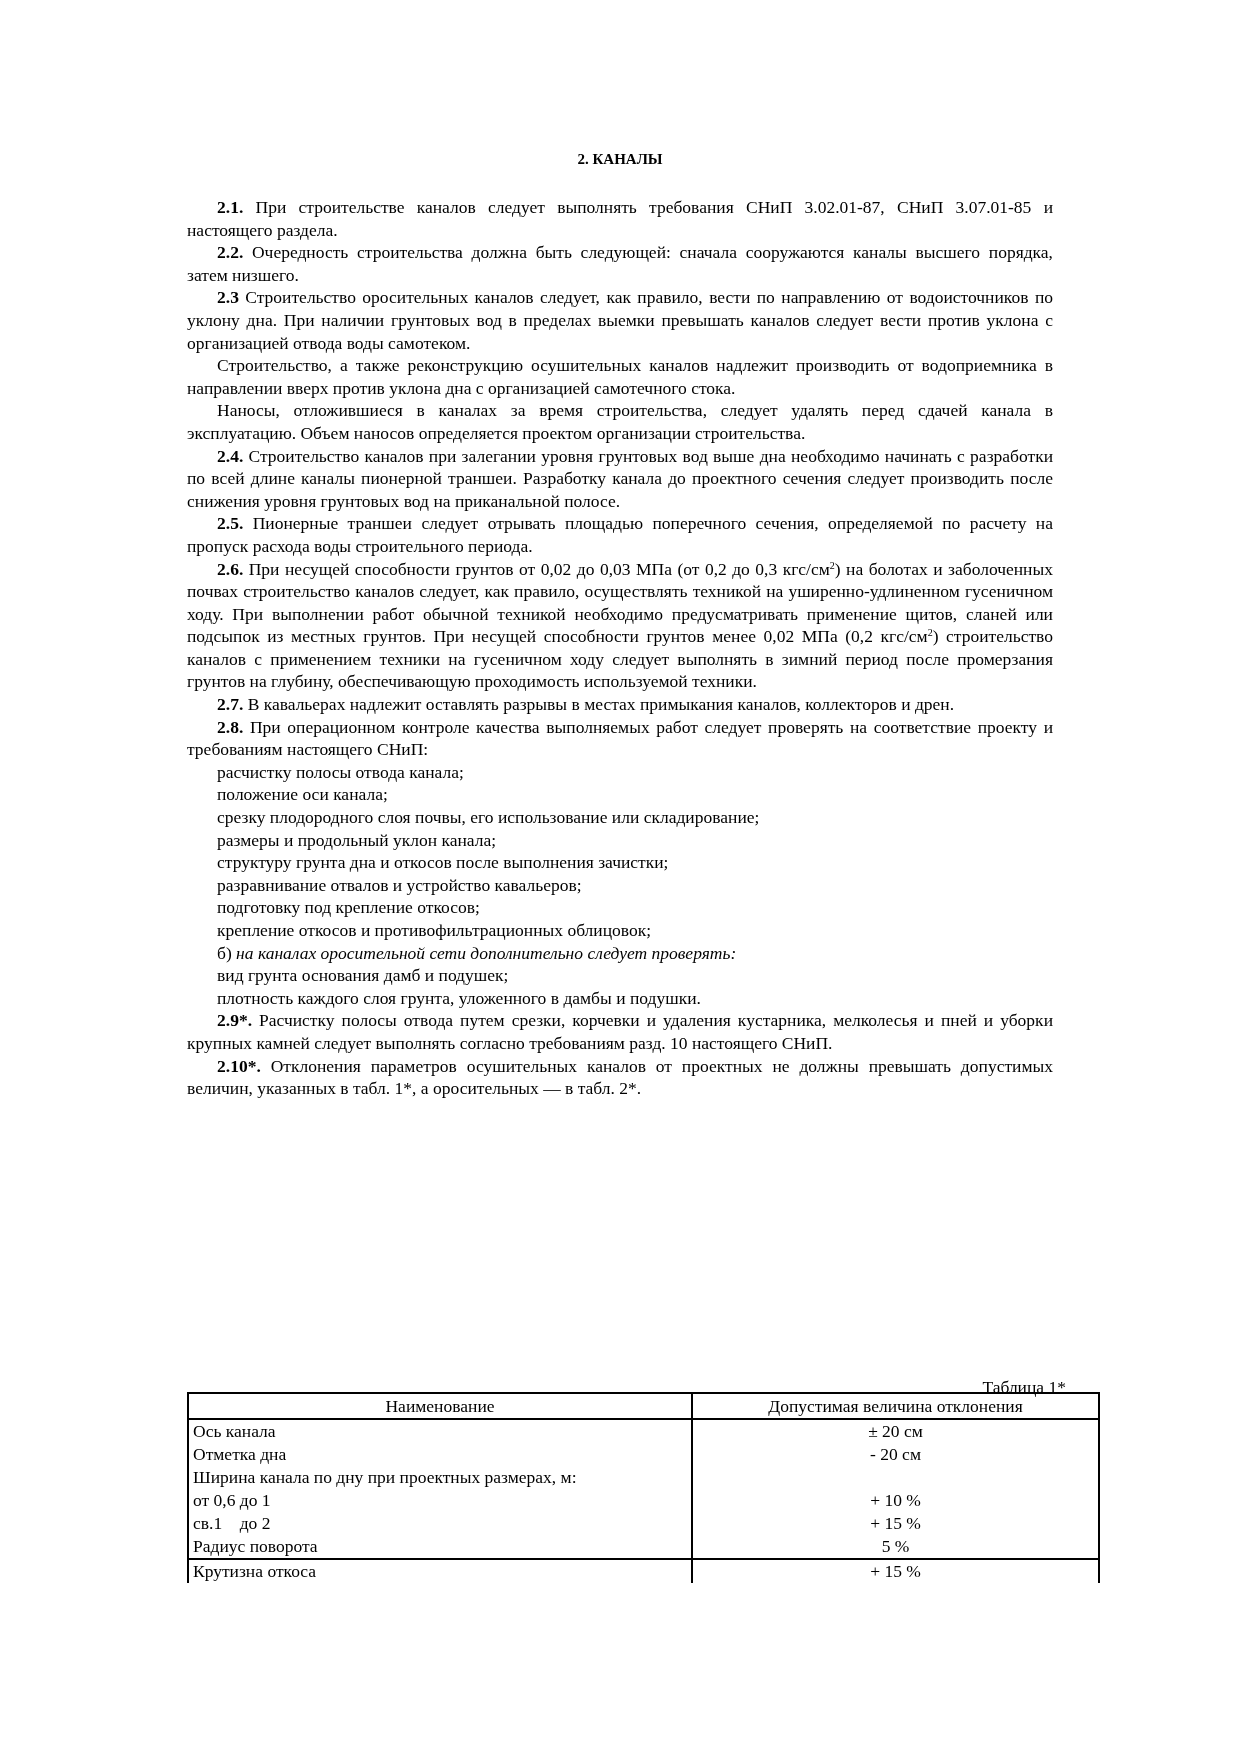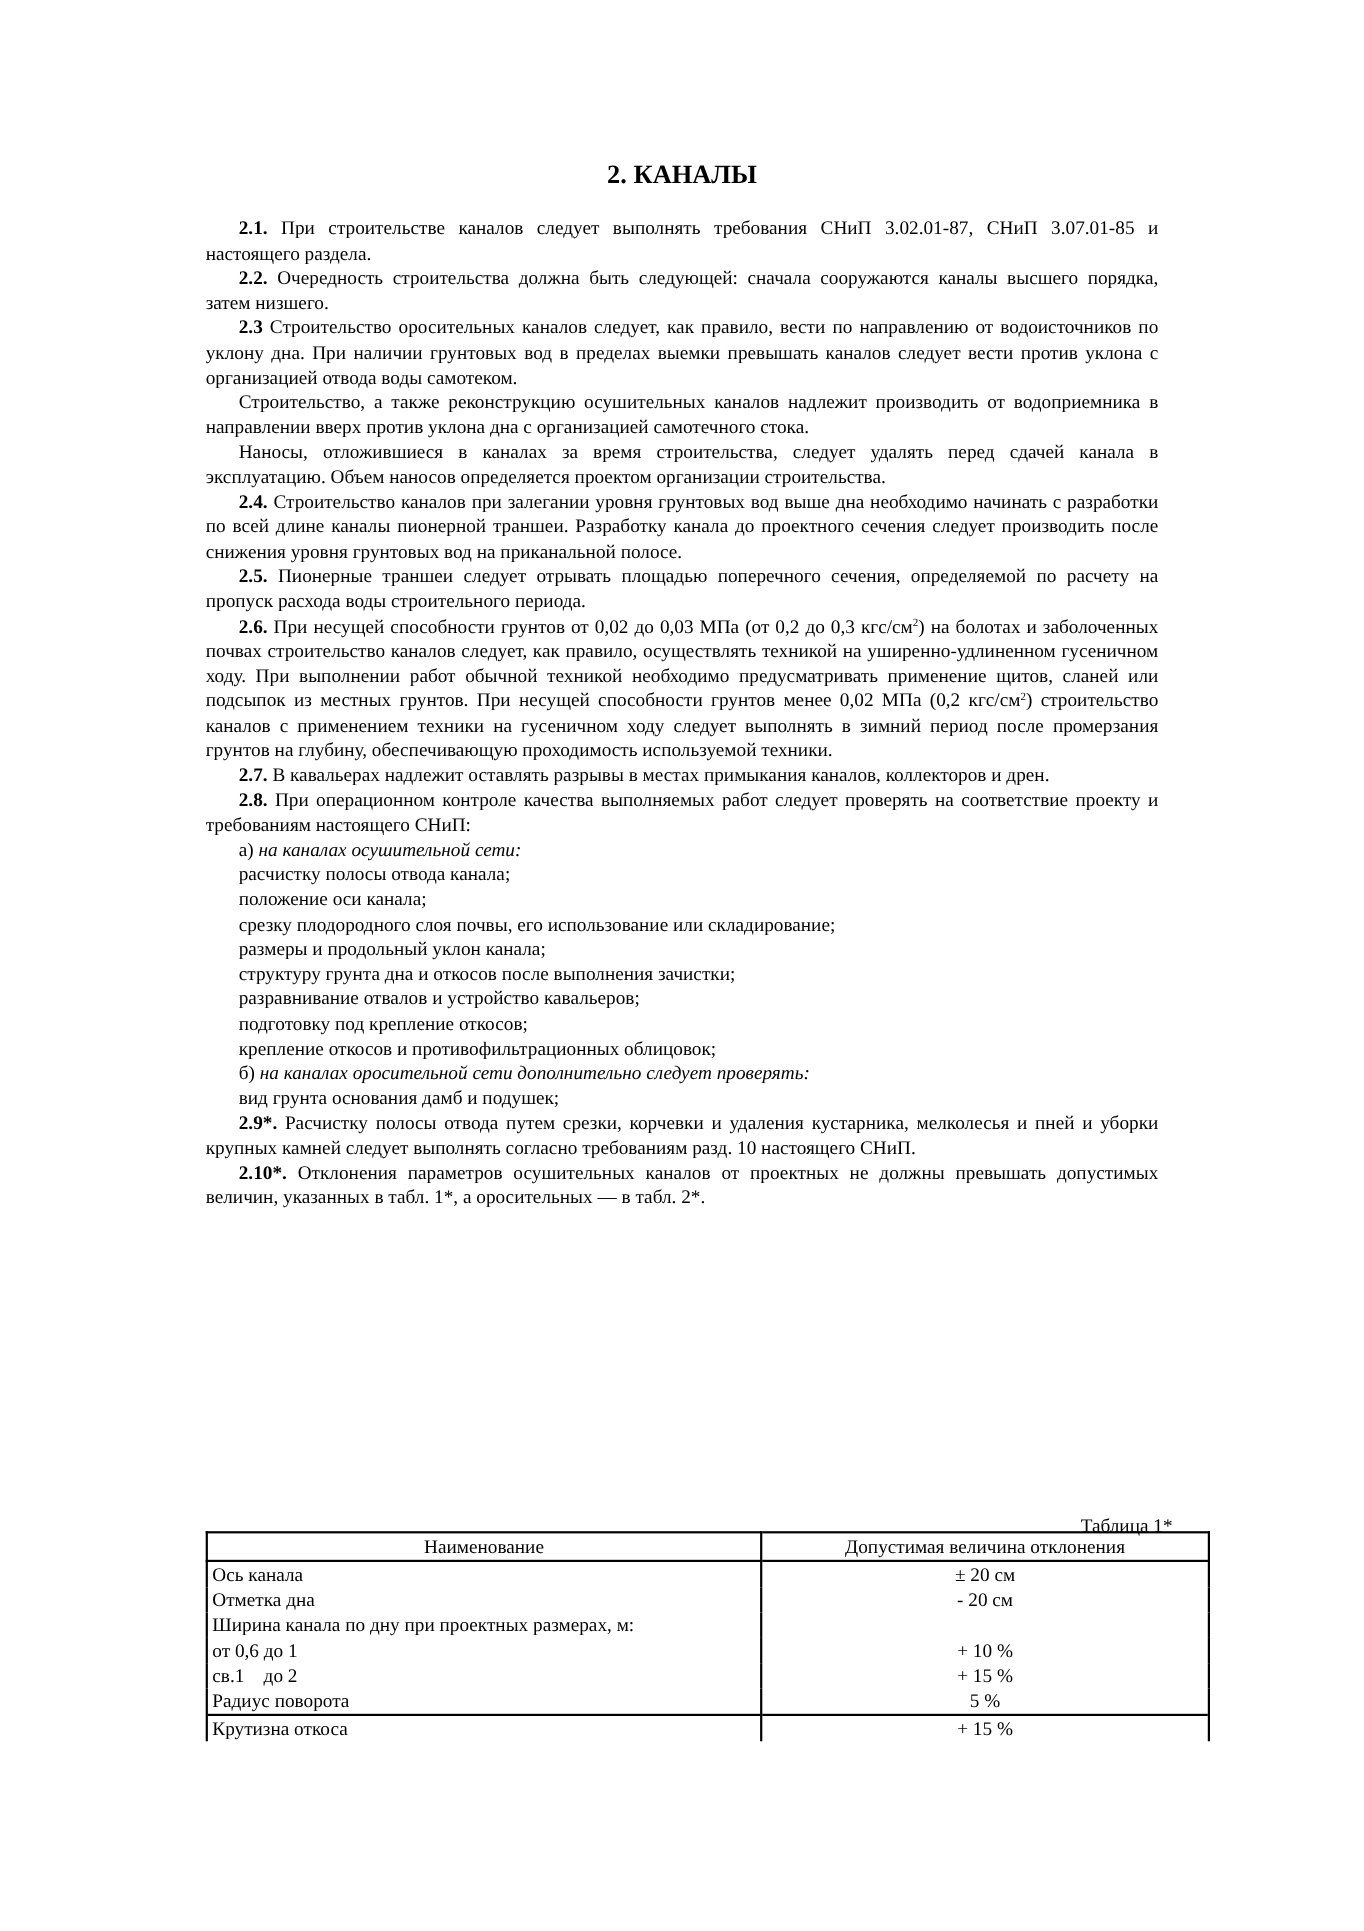--- a/index.html
+++ b/index.html
@@ -1,18 +1,18 @@
 <!DOCTYPE html>
 <html><head>
 <meta charset="utf-8">
 <style>
   html, body { margin: 0; padding: 0; background: #ffffff; }
   body { width: 1240px; height: 1755px; position: relative; overflow: hidden; font-family: "Liberation Serif", serif; color: #000; }
   .page { position: absolute; left: 187px; top: 0; width: 866px; }
-  .title { position: absolute; top: 148px; left: 0; width: 866px; text-align: center; font-weight: bold; font-size: 24px; line-height: 22px; }
+  .title { position: absolute; top: 148px; left: 0; width: 866px; text-align: center; font-weight: bold; font-size: 15px; line-height: 22px; }
   .body { position: absolute; top: 196px; left: 0; width: 866px; font-size: 17.5px; line-height: 22.6px; }
   .p { text-align: justify; text-indent: 30px; margin: 0; }
   .p b { font-weight: bold; }
   .li { padding-left: 30px; margin: 0; }
   .li i { font-style: italic; }
   sup { font-size: 10px; line-height: 0; vertical-align: 6px; }
   .caption { position: absolute; top: 1340px; right: -13px; font-size: 17.5px; line-height: 22px; margin-top: 36px; }
   table.t1 { position: absolute; top: 1392px; left: 0; width: 913px; border-collapse: collapse; font-size: 17.5px; }
   table.t1 th { font-weight: normal; text-align: center; border: 2px solid #000; border-bottom: 2px solid #000; padding: 1px 4px; line-height: 21px; height: 22px; }
   table.t1 td { border-left: 2px solid #000; border-right: 2px solid #000; padding: 0 4px; line-height: 23px; vertical-align: top; }
@@ -31,32 +31,32 @@
     <p class="p"><b>2.2.</b><span> Очередность строительства должна быть следующей: сначала сооружаются каналы высшего порядка, затем низшего.</span></p>
     <p class="p"><b>2.3</b><span> Строительство оросительных каналов следует, как правило, вести по направлению от водоисточников по уклону дна. При наличии грунтовых вод в пределах выемки превышать каналов следует вести против уклона с организацией отвода воды самотеком.</span></p>
     <p class="p"><span>Строительство, а также реконструкцию осушительных каналов надлежит производить от водоприемника в направлении вверх против уклона дна с организацией самотечного стока.</span></p>
     <p class="p"><span>Наносы, отложившиеся в каналах за время строительства, следует удалять перед сдачей канала в эксплуатацию. Объем наносов определяется проектом организации строительства.</span></p>
     <p class="p"><b>2.4.</b><span> Строительство каналов при залегании уровня грунтовых вод выше дна необходимо начинать с разработки по всей длине каналы пионерной траншеи. Разработку канала до проектного сечения следует производить после снижения уровня грунтовых вод на приканальной полосе.</span></p>
     <p class="p"><b>2.5.</b><span> Пионерные траншеи следует отрывать площадью поперечного сечения, определяемой по расчету на пропуск расхода воды строительного периода.</span></p>
     <p class="p"><b>2.6.</b><span> При несущей способности грунтов от 0,02 до 0,03 МПа (от 0,2 до 0,3 кгс/см</span><sup>2</sup><span>) на болотах и заболоченных почвах строительство каналов следует, как правило, осуществлять техникой на уширенно-удлиненном гусеничном ходу. При выполнении работ обычной техникой необходимо предусматривать применение щитов, сланей или подсыпок из местных грунтов. При несущей способности грунтов менее 0,02 МПа (0,2 кгс/см</span><sup>2</sup><span>) строительство каналов с применением техники на гусеничном ходу следует выполнять в зимний период после промерзания грунтов на глубину, обеспечивающую проходимость используемой техники.</span></p>
     <p class="p"><b>2.7.</b><span> В кавальерах надлежит оставлять разрывы в местах примыкания каналов, коллекторов и дрен.</span></p>
     <p class="p"><b>2.8.</b><span> При операционном контроле качества выполняемых работ следует проверять на соответствие проекту и требованиям настоящего СНиП:</span></p>
 
-    <p class="li"><span>а) </span><i>на каналах осушительной сети:</i></p>
     <p class="li">расчистку полосы отвода канала;</p>
     <p class="li">положение оси канала;</p>
     <p class="li">срезку плодородного слоя почвы, его использование или складирование;</p>
     <p class="li">размеры и продольный уклон канала;</p>
     <p class="li">структуру грунта дна и откосов после выполнения зачистки;</p>
     <p class="li">разравнивание отвалов и устройство кавальеров;</p>
     <p class="li">подготовку под крепление откосов;</p>
     <p class="li">крепление откосов и противофильтрационных облицовок;</p>
 
     <p class="li"><span>б) </span><i>на каналах оросительной сети дополнительно следует проверять:</i></p>
     <p class="li">вид грунта основания дамб и подушек;</p>
+    <p class="li">плотность каждого слоя грунта, уложенного в дамбы и подушки.</p>
 
     <p class="p"><b>2.9*.</b><span> Расчистку полосы отвода путем срезки, корчевки и удаления кустарника, мелколесья и пней и уборки крупных камней следует выполнять согласно требованиям разд. 10 настоящего СНиП.</span></p>
     <p class="p"><b>2.10*.</b><span> Отклонения параметров осушительных каналов от проектных не должны превышать допустимых величин, указанных в табл. 1*, а оросительных — в табл. 2*.</span></p>
   </div>
 
   <div class="caption">Таблица 1*</div>
 
   <table class="t1">
     <thead>
       <tr>

